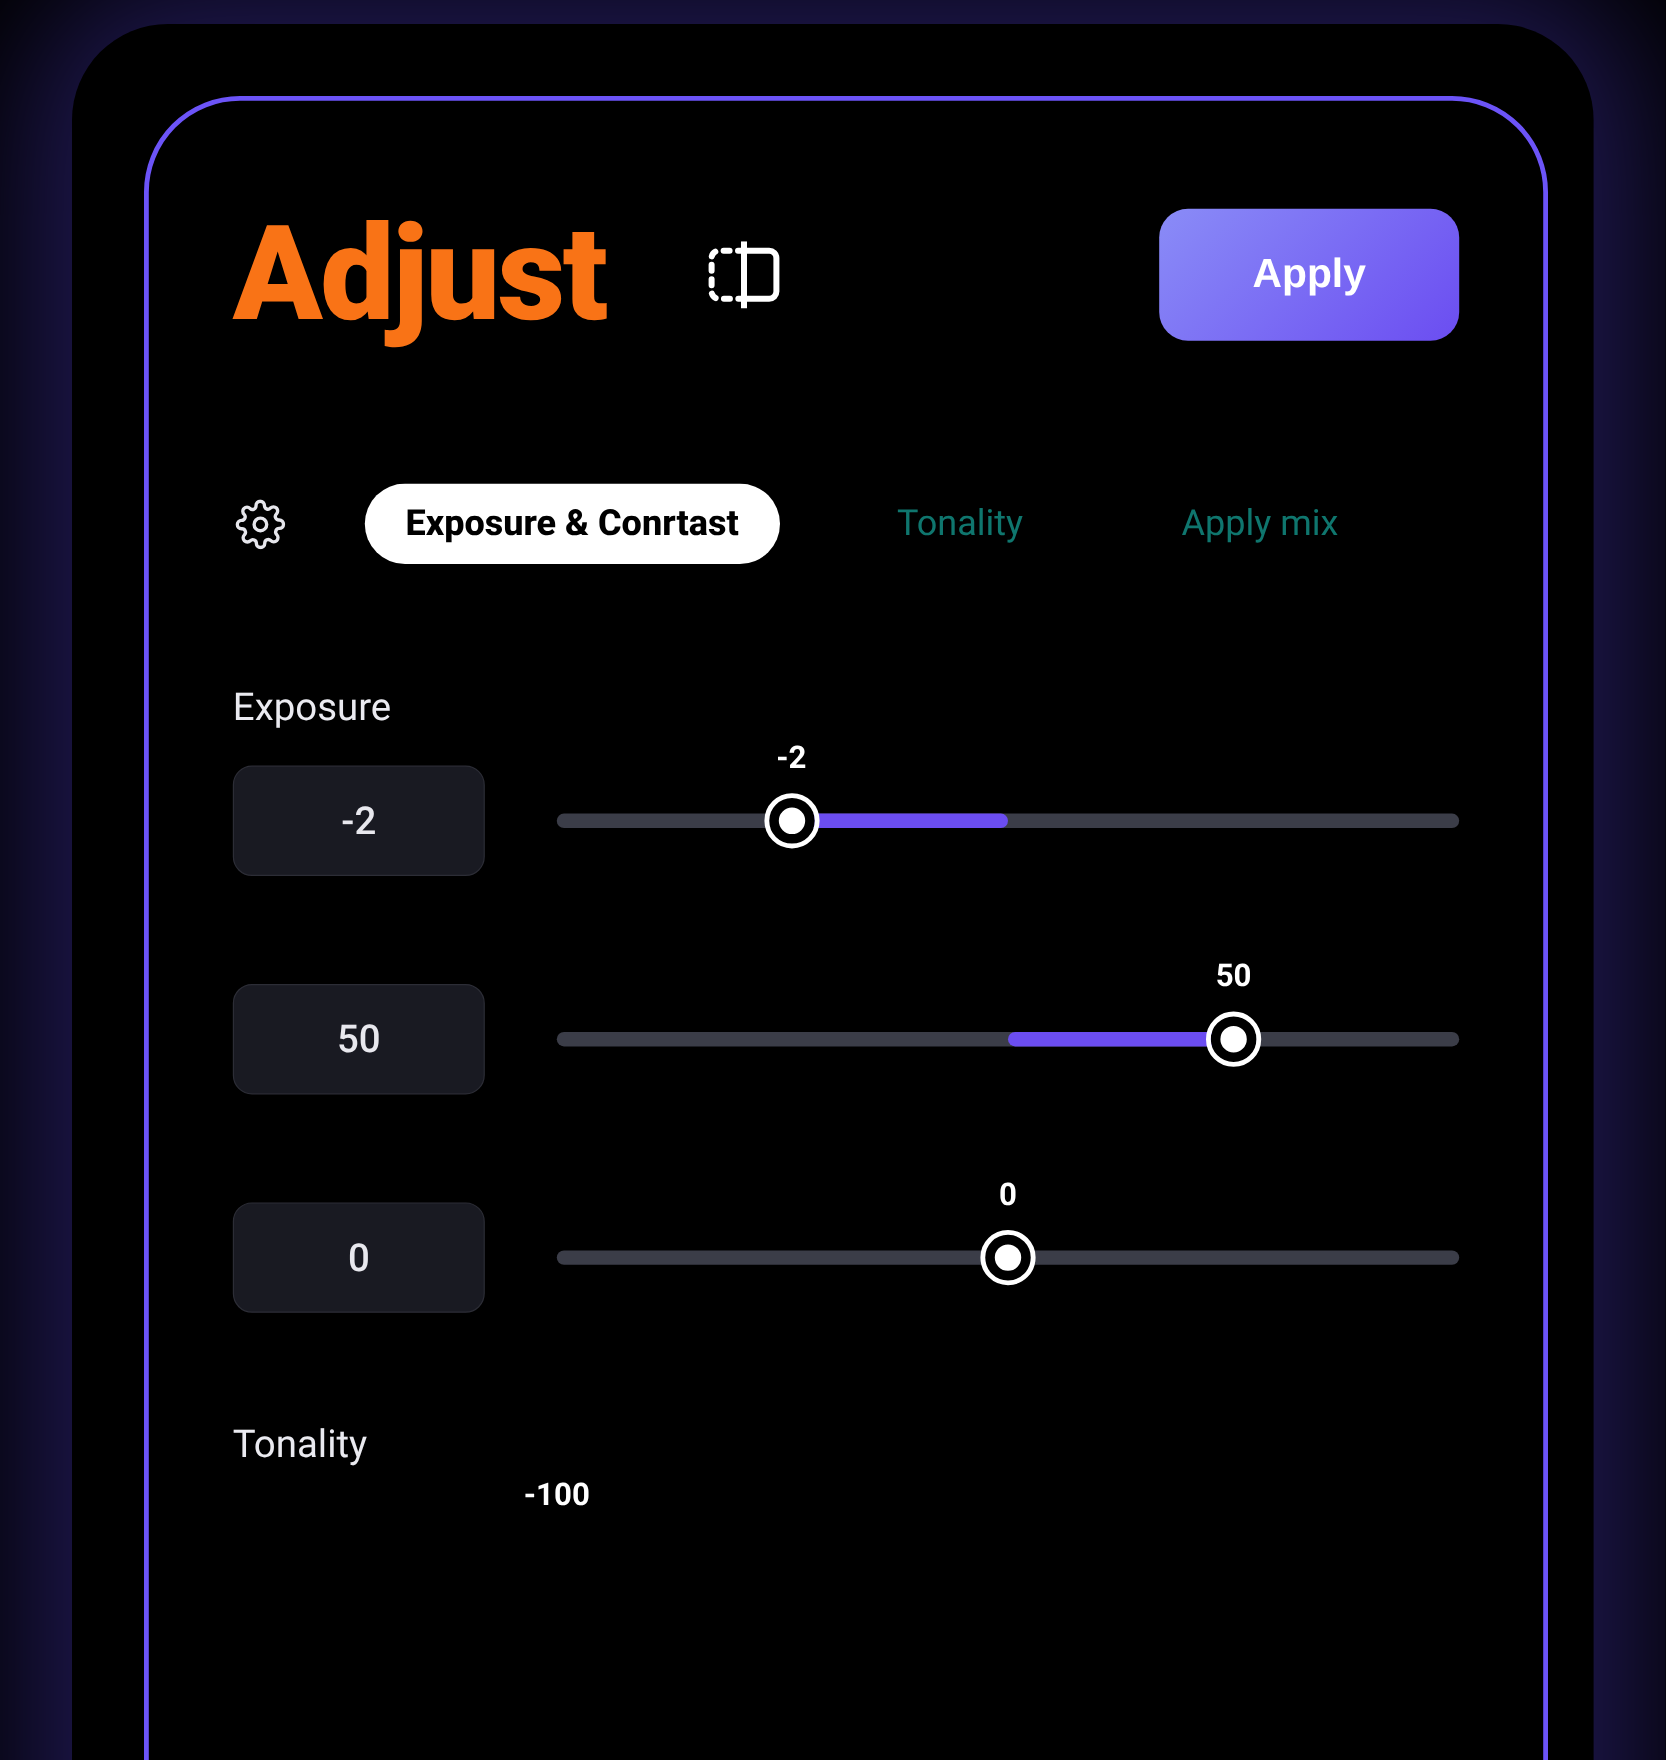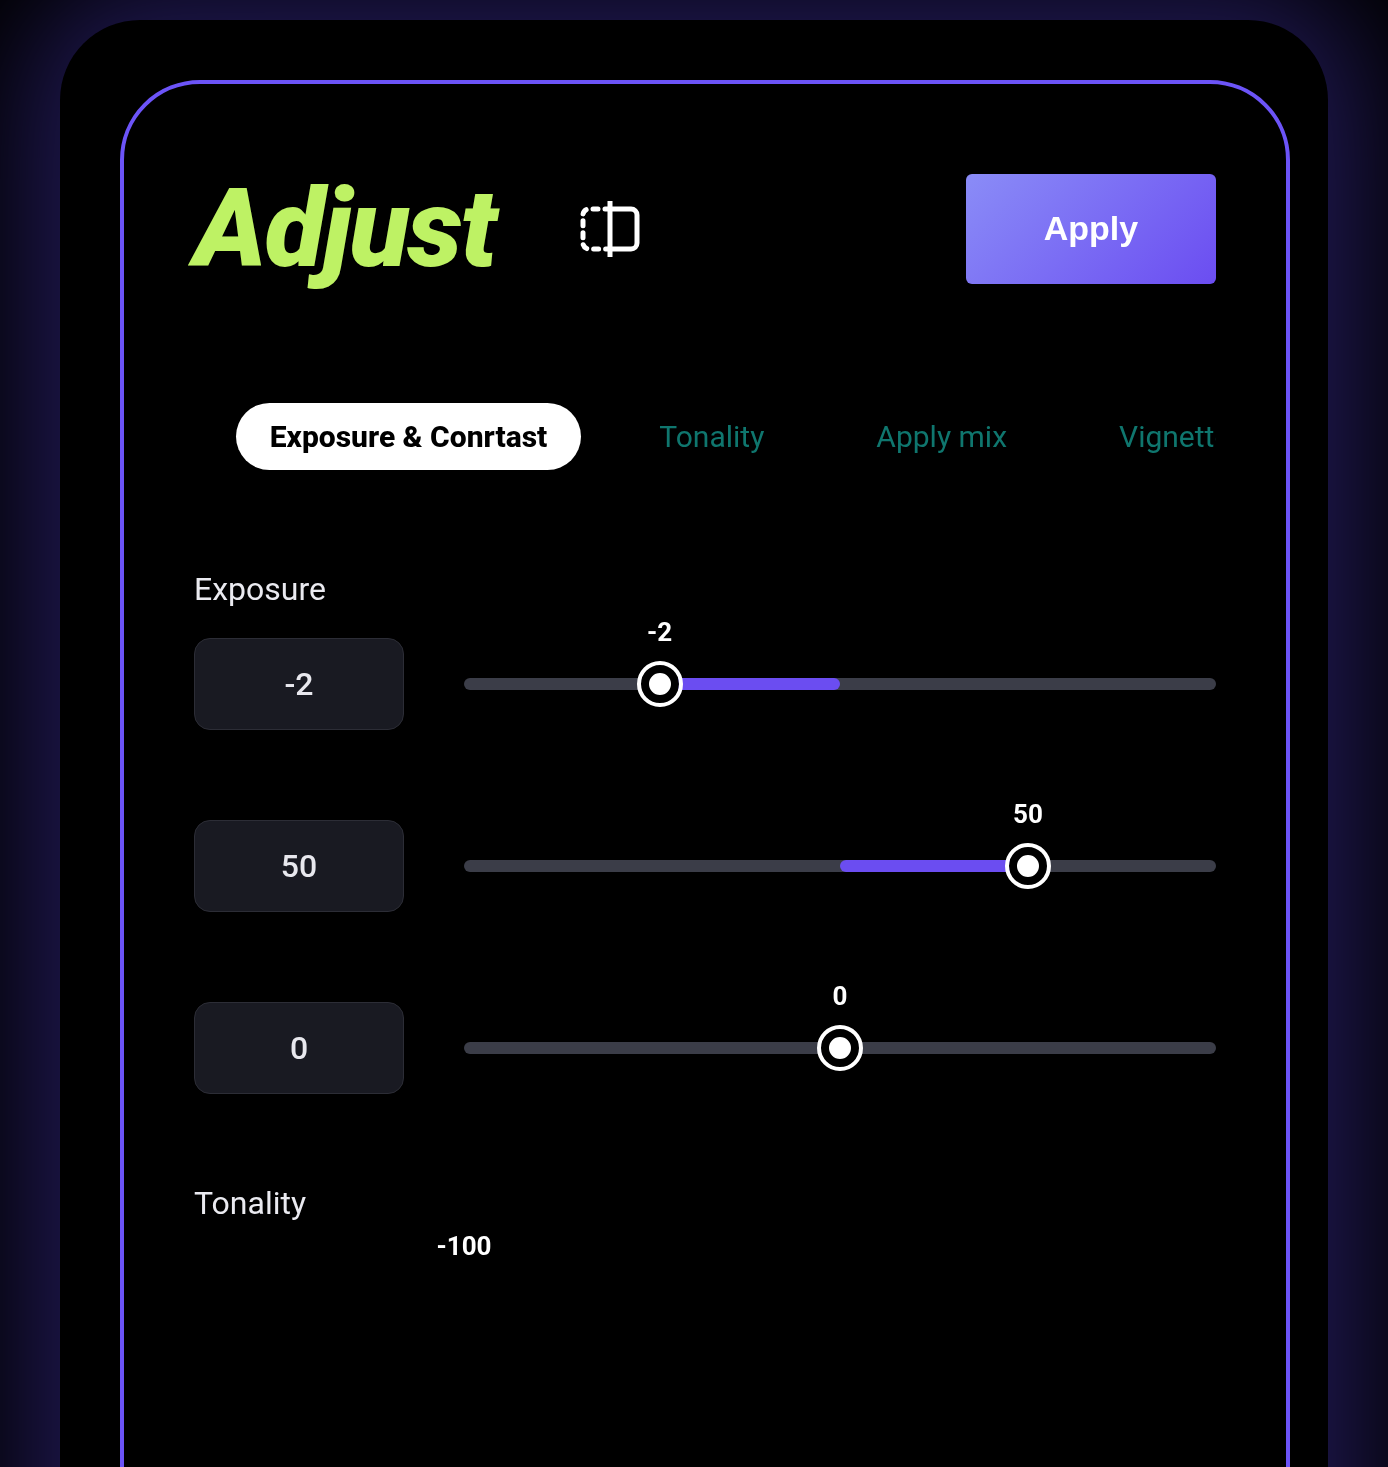--- a/index.html
+++ b/index.html
@@ -32,52 +32,50 @@
     padding: 80px 70px 0 70px;
   }
   .header {
     display: flex;
     align-items: center;
     gap: 40px;
   }
   .title {
     font-size: 110px;
     font-weight: 900;
-    color: #bef264;
+    color: #f97316;
     letter-spacing: -2px;
     flex: 0 0 auto;
-    font-style: italic;
   }
   .compare-icon {
     width: 70px; height: 70px;
     margin-left: 40px;
     flex: 0 0 auto;
     display: flex; align-items: center; justify-content: center;
   }
   .apply-btn {
     margin-left: auto;
     width: 250px;
     height: 110px;
-    border-radius: 6px;
+    border-radius: 24px;
     background: linear-gradient(135deg, #8a8cf7 0%, #6b4df1 100%);
     color: #fff;
     font-size: 34px;
     font-weight: 700;
     display: flex; align-items: center; justify-content: center;
     border: none;
     cursor: pointer;
   }
   .tabs-row {
     margin-top: 110px;
     display: flex;
     align-items: center;
-    gap: 44px;
+    gap: 64px;
     overflow: hidden;
     white-space: nowrap;
-    justify-content: center;
   }
   .gear-icon {
     width: 46px; height: 46px; flex: 0 0 auto;
     display: flex; align-items: center; justify-content: center;
   }
   .tab {
     font-size: 30px;
     font-weight: 400;
     color: #0f766e;
     padding: 16px 34px;

